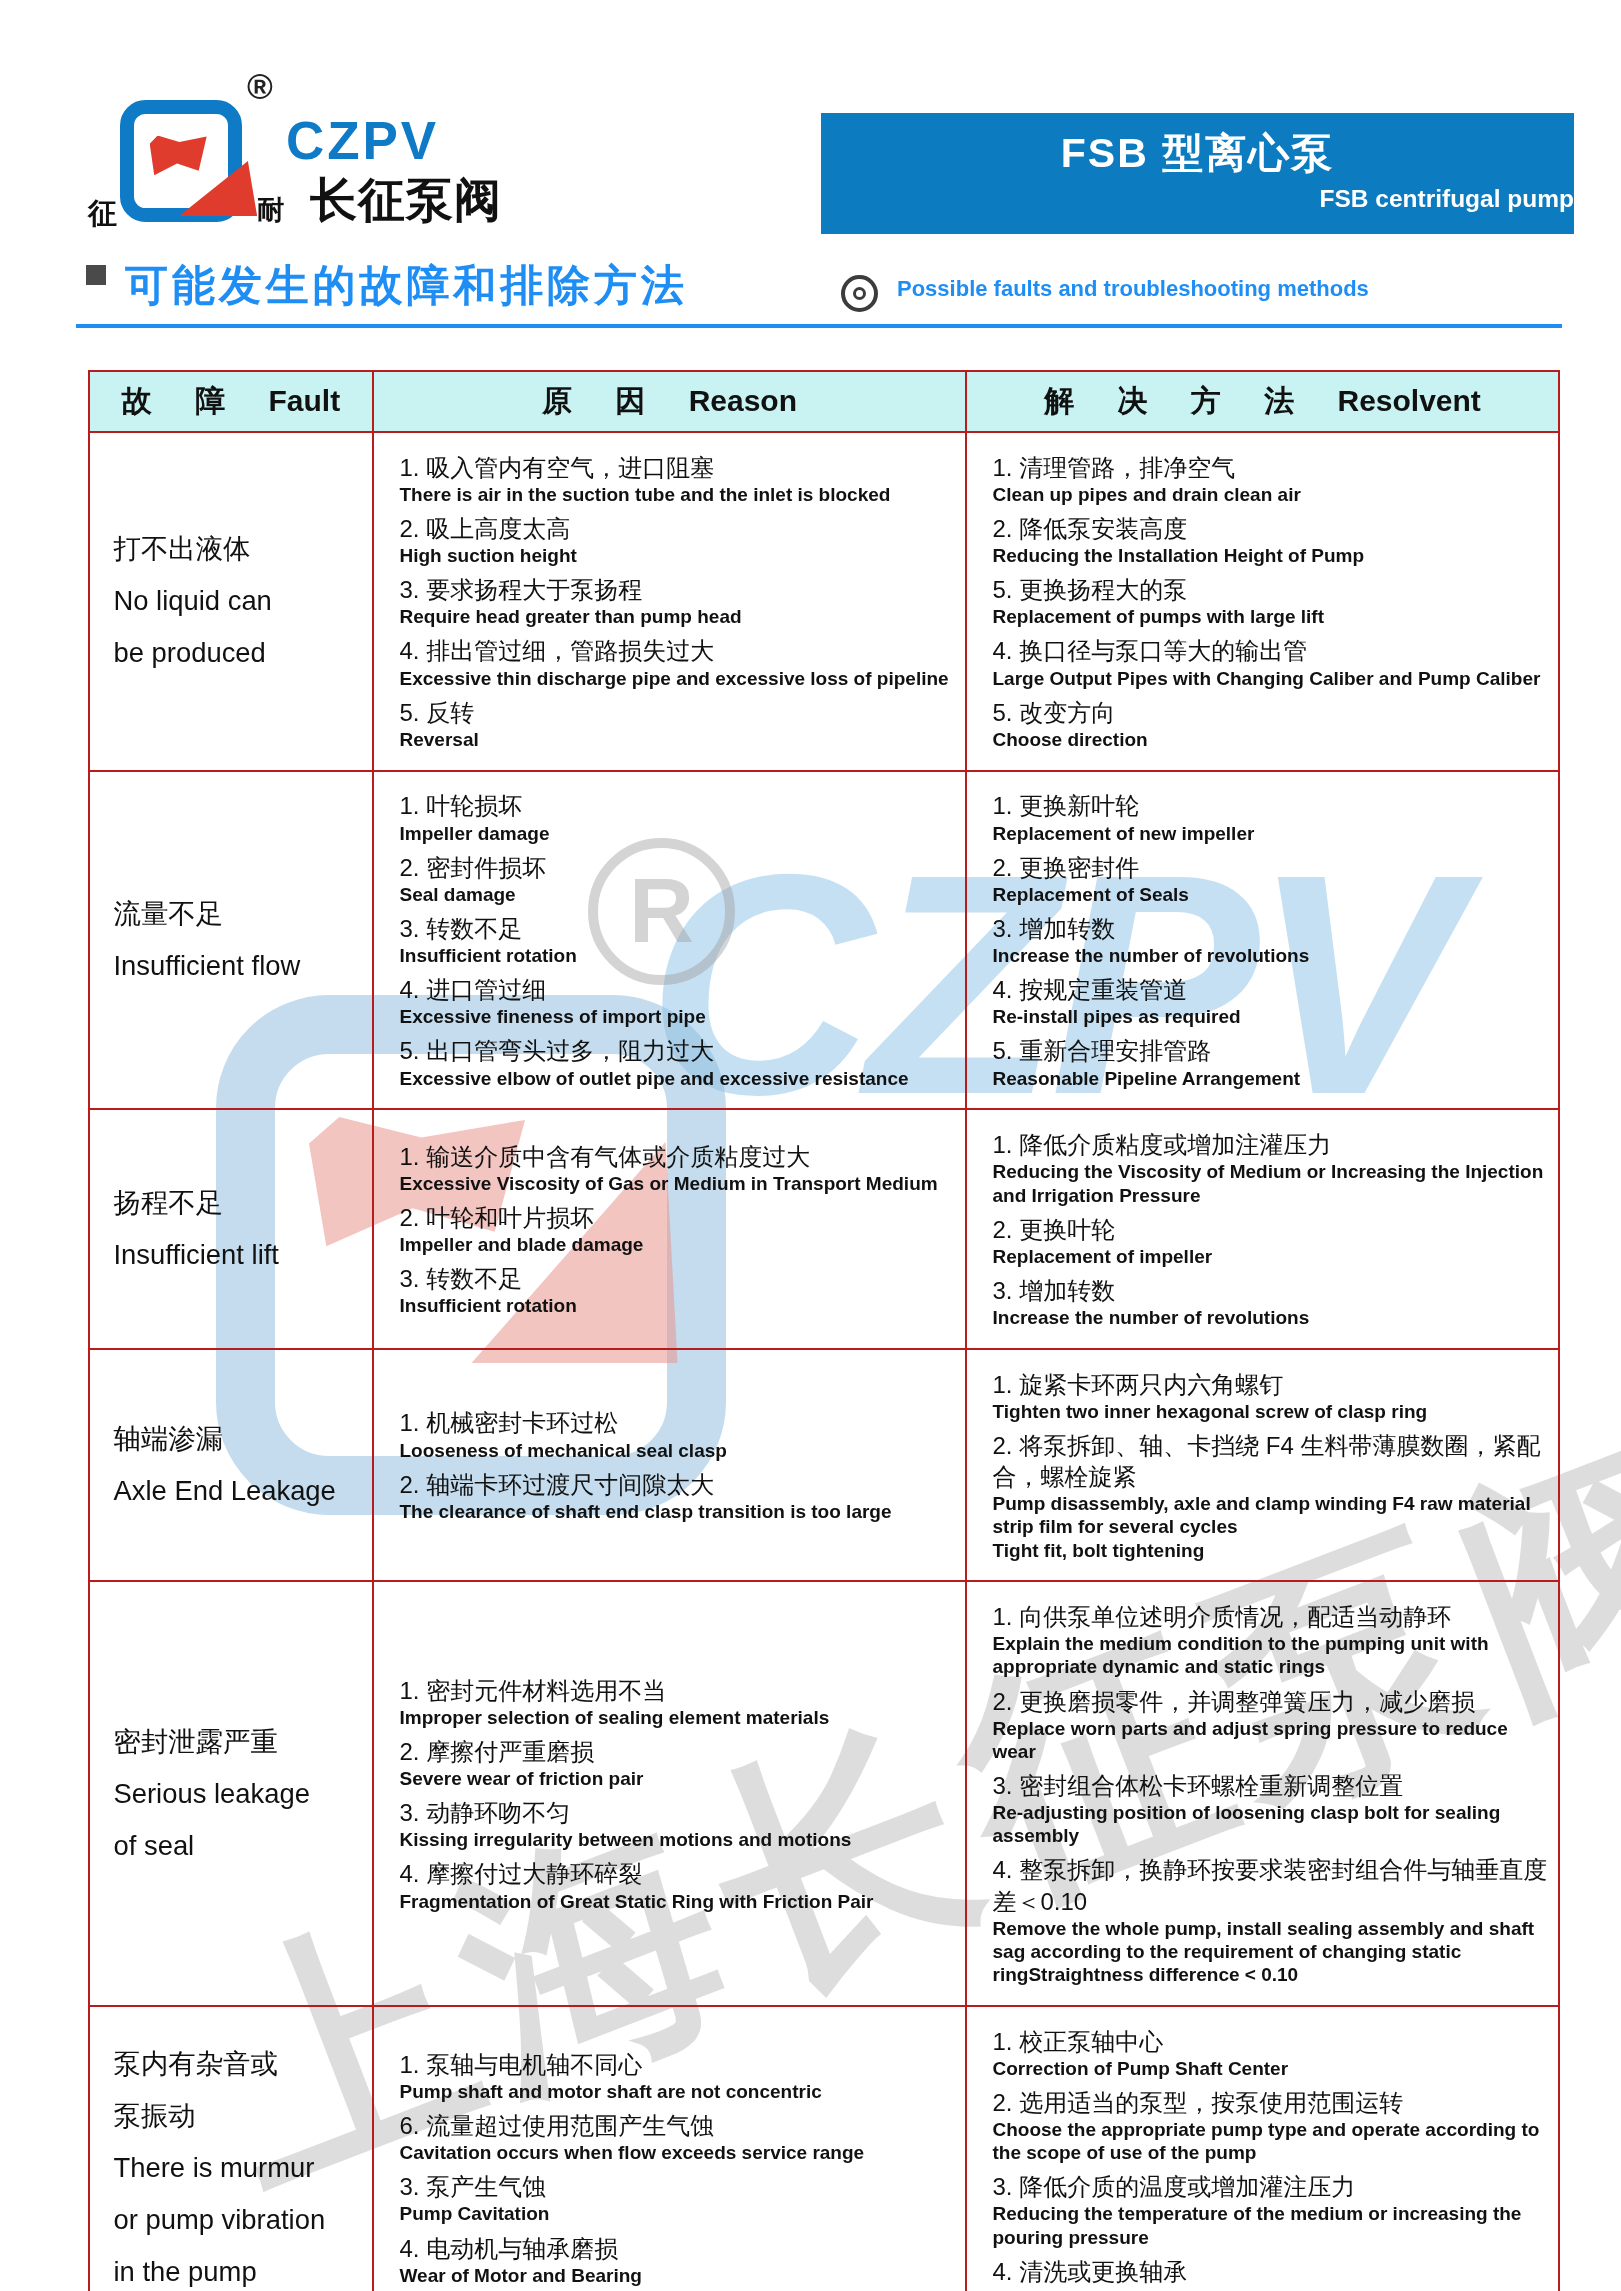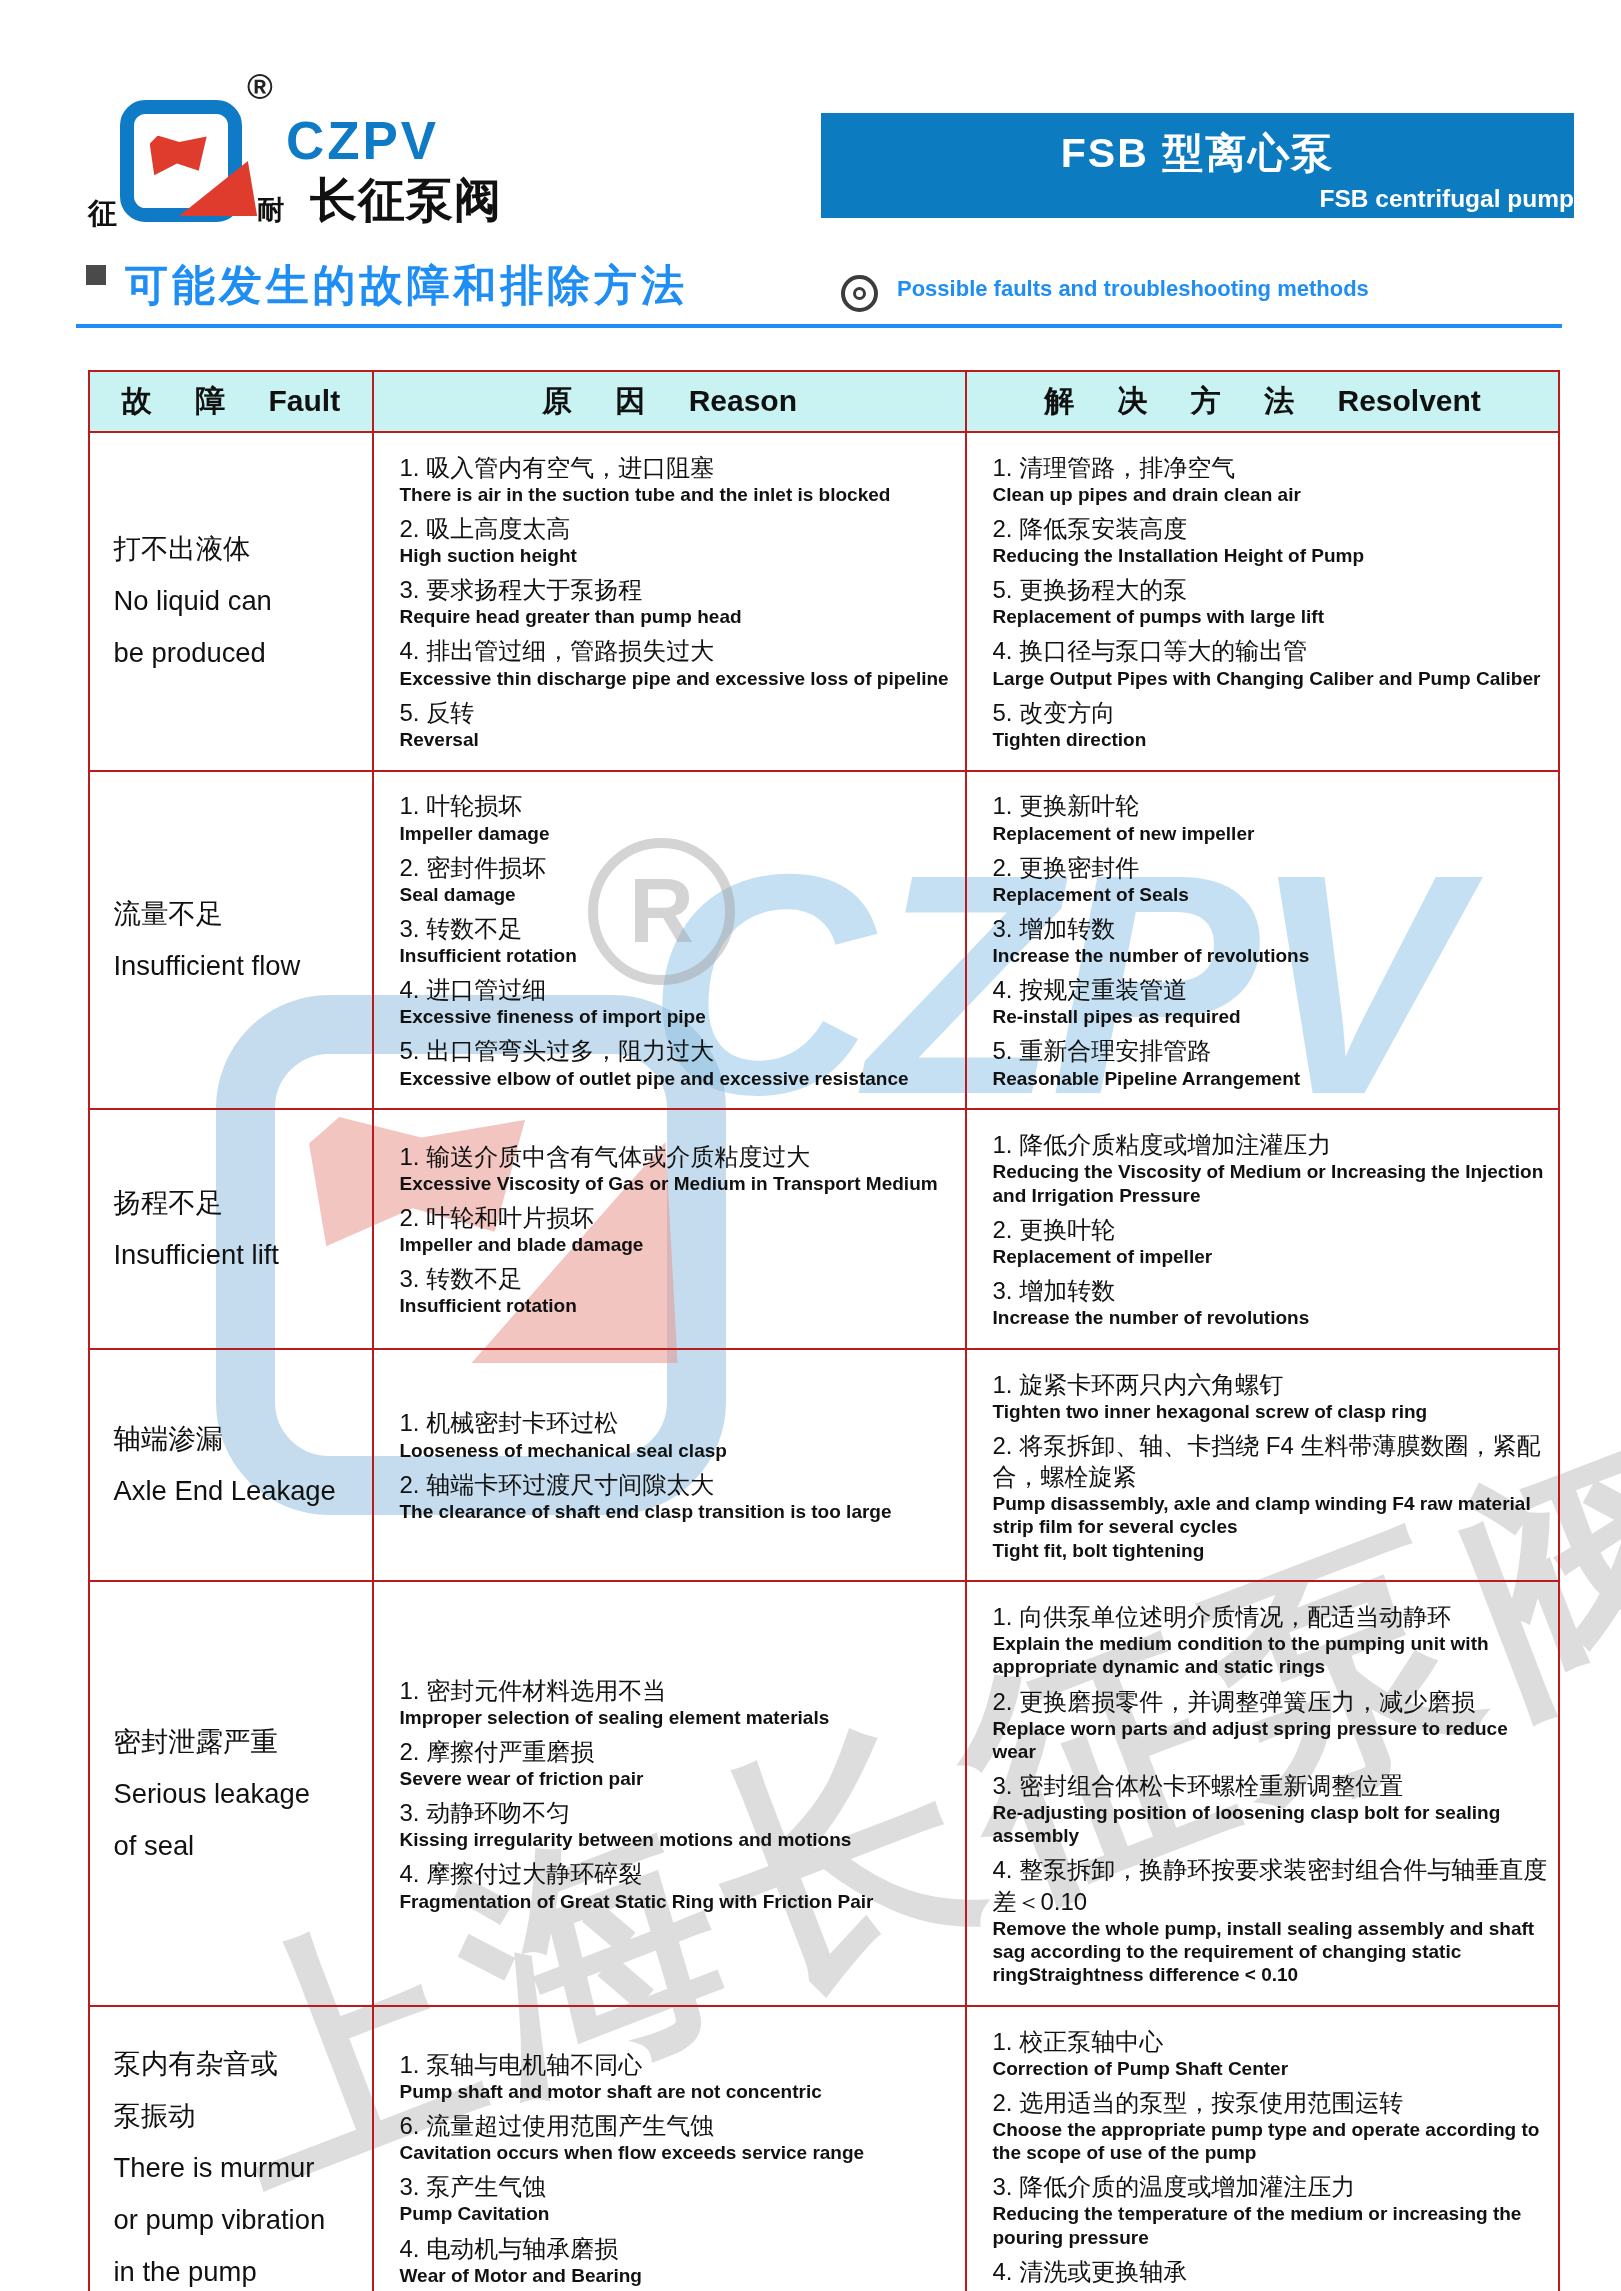--- a/index.html
+++ b/index.html
@@ -33,21 +33,21 @@
   .logo-flag{left:15.7px;top:21.6px;width:57px;height:45px;background:var(--logo-red);position:absolute;
     clip-path:polygon(0 18%,14% 0,52% 14%,100% 2%,86% 78%,48% 62%,8% 88%);}
   .logo-tri{position:absolute;right:-33px;bottom:-7.8px;width:0;height:0;
     border-left:61px solid transparent;border-right:17.6px solid transparent;
     border-bottom:55px solid var(--logo-red);transform:skewX(-8deg);}
   .logo-reg{left:247px;top:67px;font-size:35px;color:#222;font-weight:bold;}
   .logo-czpv{left:286px;top:110px;font-size:53px;font-weight:bold;color:var(--logo-blue);letter-spacing:2.9px;}
   .logo-cn{left:280px;top:169px;font-size:47px;font-weight:bold;color:#111;letter-spacing:1px;margin-left:30px;}
   .logo-seal-l{left:88px;top:194px;font-size:29px;color:#111;font-weight:bold;}
   .logo-seal-r{left:257px;top:192px;font-size:27.4px;color:#111;font-weight:bold;}
-  .banner{left:821px;top:113px;width:753px;height:105px;background:var(--banner-blue);
+  .banner{left:821px;top:113px;width:753px;height:121px;background:var(--banner-blue);
     color:#fff;text-align:center;}
   .banner .l1{font-size:41px;font-weight:bold;margin-top:12.7px;letter-spacing:2px;}
   .banner .l2{font-size:24.5px;font-weight:bold;margin-top:3.9px;text-align:right;}
   
   .bullet{left:86px;top:265px;width:19.6px;height:19.6px;background:#4a4a4a;}
   .sec-zh{left:125px;top:257px;font-size:43px;font-weight:bold;color:var(--title-blue);letter-spacing:3.9px;}
   .target{left:841px;top:275px;width:29px;height:29px;border:4.9px solid #3c3c3c;border-radius:50%;
     display:flex;align-items:center;justify-content:center;}
   .target .inner{width:7.8px;height:7.8px;border:3.9px solid #3c3c3c;border-radius:50%;}
   .sec-en{left:897px;top:276px;font-size:22px;font-weight:bold;color:var(--title-blue);}
@@ -161,21 +161,21 @@
               <div class="item">
                 <div class="zh">5. 更换扬程大的泵</div>
                 <div class="en">Replacement of pumps with large lift</div>
               </div>
               <div class="item">
                 <div class="zh">4. 换口径与泵口等大的输出管</div>
                 <div class="en">Large Output Pipes with Changing Caliber and Pump Caliber</div>
               </div>
               <div class="item">
                 <div class="zh">5. 改变方向</div>
-                <div class="en">Tighten direction</div>
+                <div class="en">Choose direction</div>
               </div>
             </td>
           </tr>
           <tr>
             <td class="fault">
               <div>流量不足</div>
               <div>Insufficient flow</div>
             </td>
             <td class="cause">
               <div class="item">

